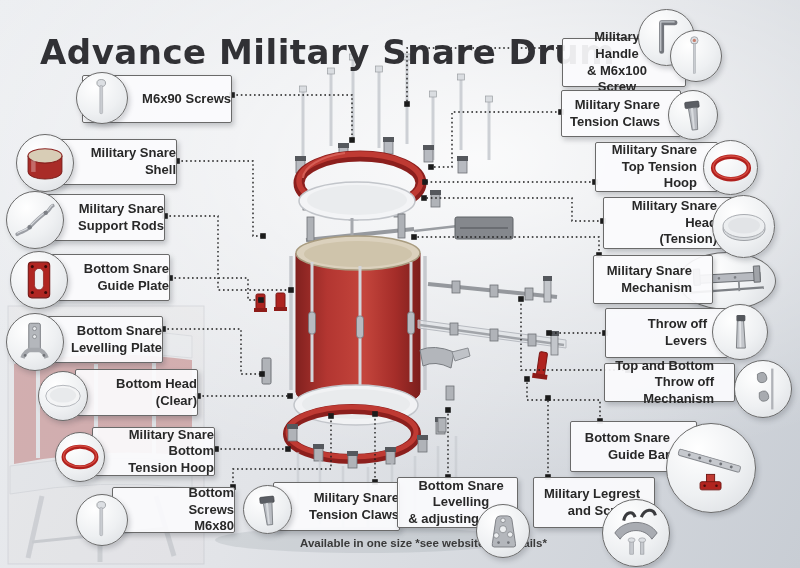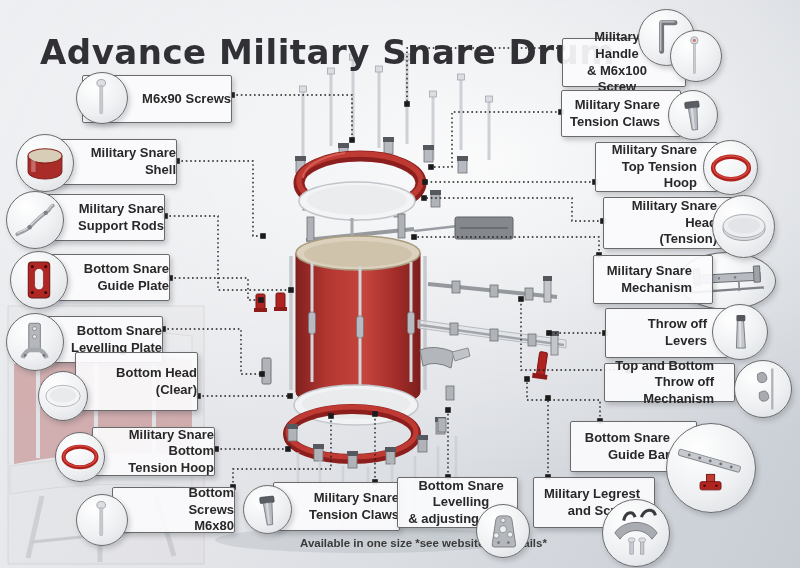--- a/index.html
+++ b/index.html
@@ -449,21 +449,21 @@
 Support Rods</span>
   </div>
   <div class="box pl" style="left:43px;top:254px;width:127px;height:47px">
     <span class="lbl">Bottom Snare
 Guide Plate</span>
   </div>
   <div class="box pl" style="left:40px;top:316px;width:123px;height:47px">
     <span class="lbl">Bottom Snare
 Levelling Plate</span>
   </div>
-  <div class="box pl" style="left:75px;top:352px;width:123px;height:59px">
+  <div class="box pl" style="left:75px;top:369px;width:123px;height:47px">
     <span class="lbl">Bottom Head
 (Clear)</span>
   </div>
   <div class="box pl" style="left:92px;top:427px;width:123px;height:49px">
     <span class="lbl">Military Snare
 Bottom
 Tension Hoop</span>
   </div>
   <div class="box pl" style="left:112px;top:487px;width:123px;height:46px">
     <span class="lbl">Bottom Screws

